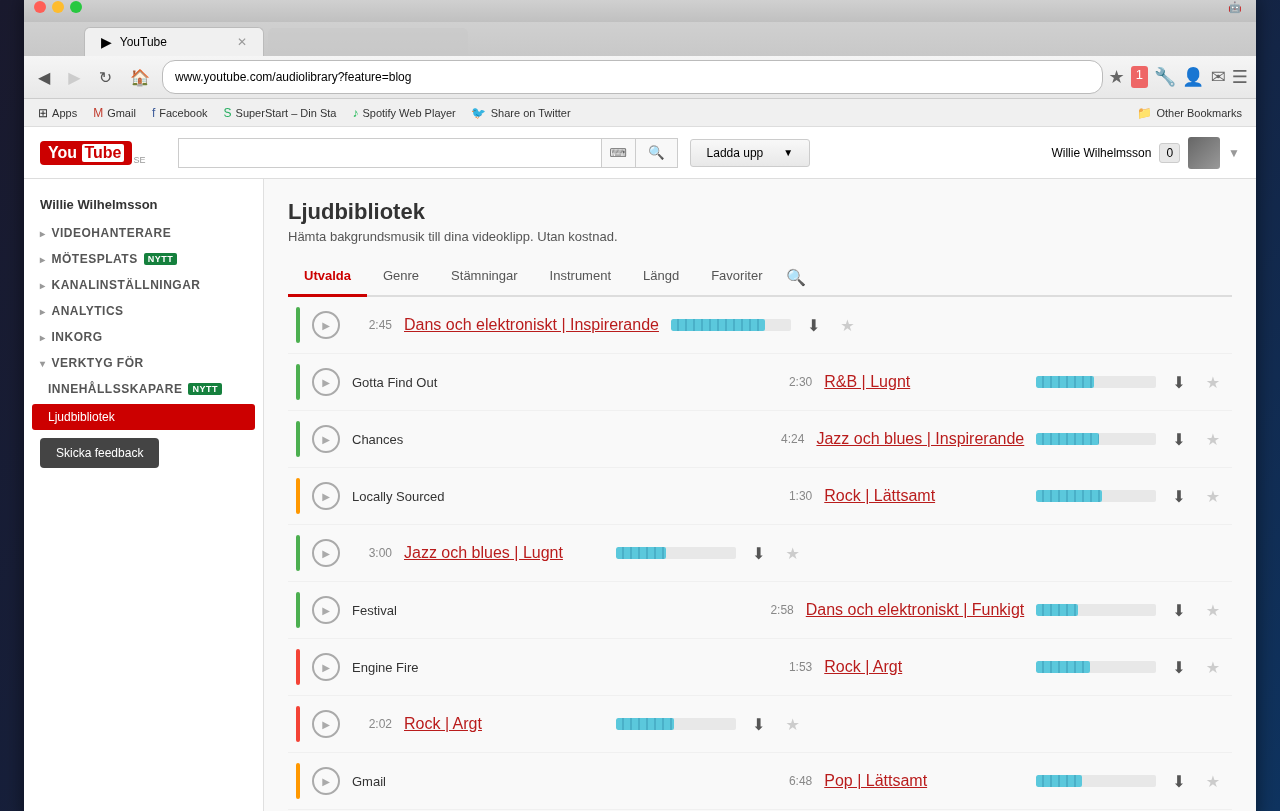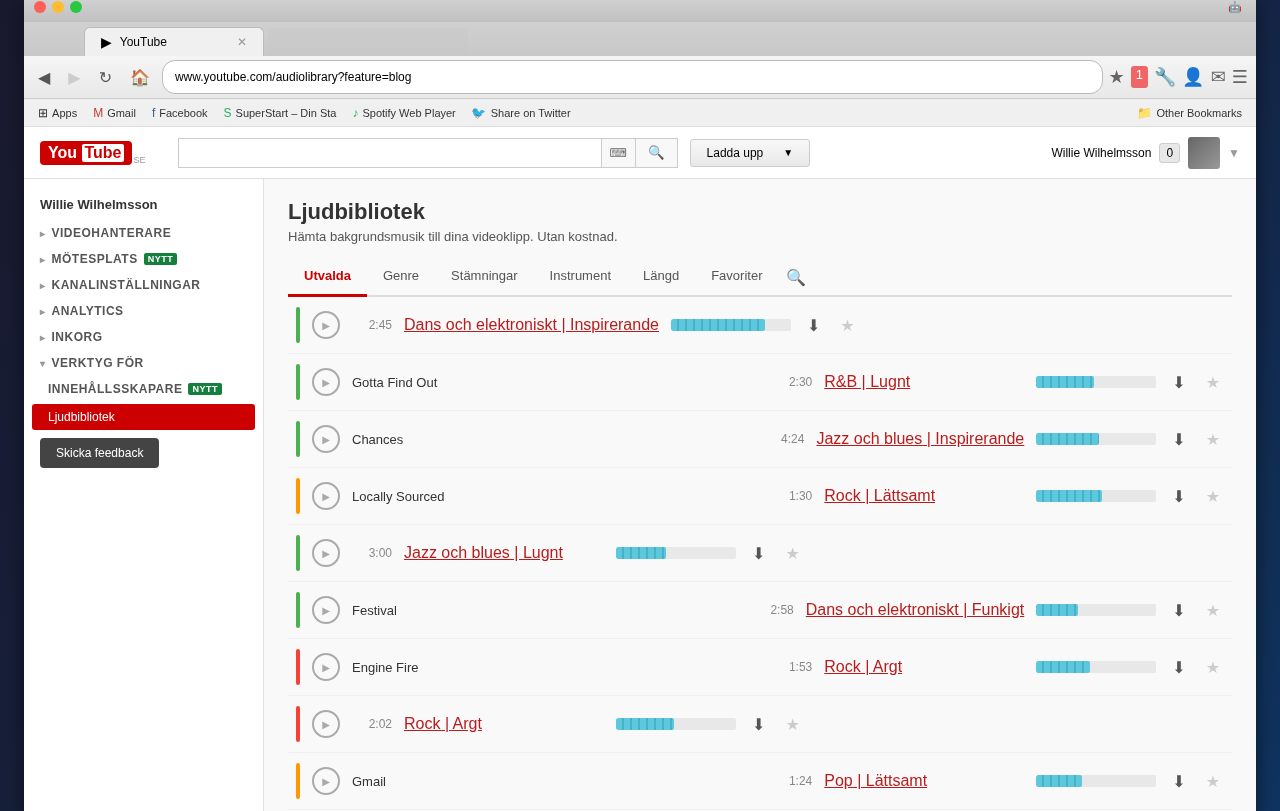--- a/index.html
+++ b/index.html
@@ -585,21 +585,21 @@
     <div class="track-bar-area">
       <div class="track-bar-fill" style="width:48%;"></div>
     </div>
     <span class="track-download" title="Download">⬇</span>
     <span class="track-star ">★</span>
   </div>
             <div class="track-row">
     <div class="track-color-bar" style="background:#FF9800;"></div>
     <div class="play-btn">▶</div>
     <div class="track-name">Gmail</div>
-    <div class="track-duration">1:24</div>
+    <div class="track-duration">6:48</div>
     <div class="track-genre">Pop | Lättsamt</div>
     <div class="track-bar-area">
       <div class="track-bar-fill" style="width:38%;"></div>
     </div>
     <span class="track-download" title="Download">⬇</span>
     <span class="track-star ">★</span>
   </div>
             <div class="track-row">
     
     

